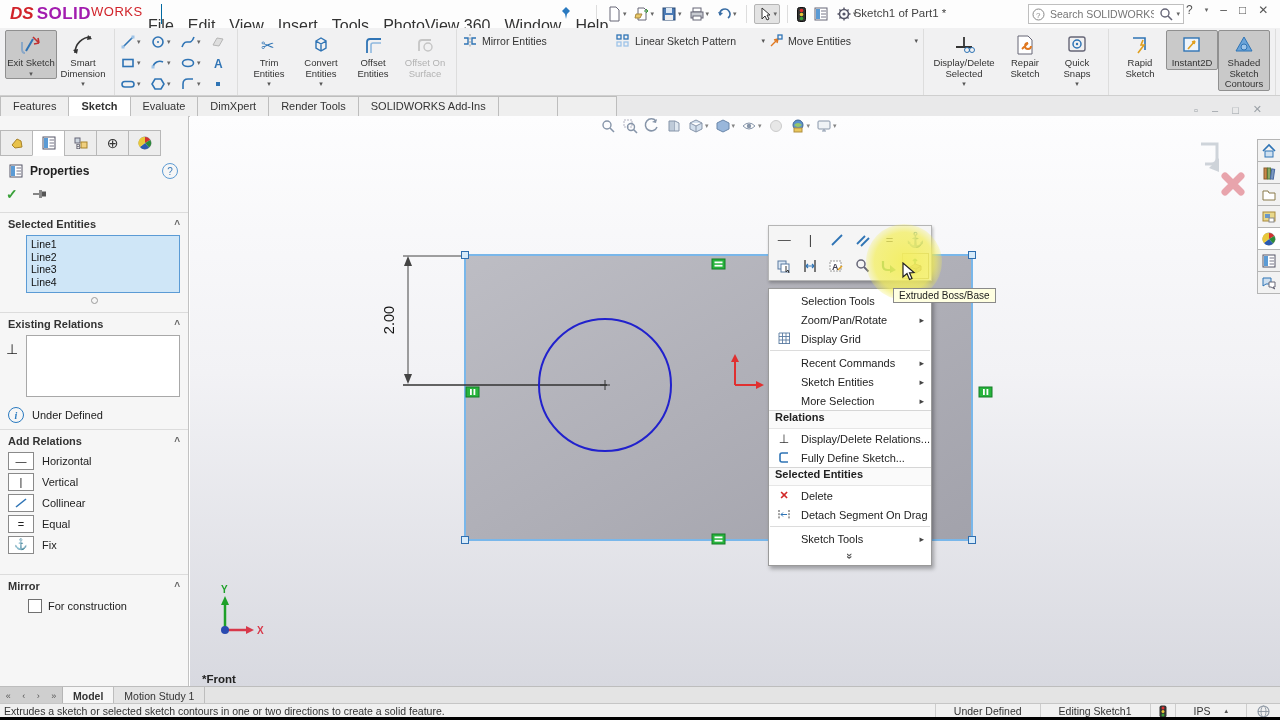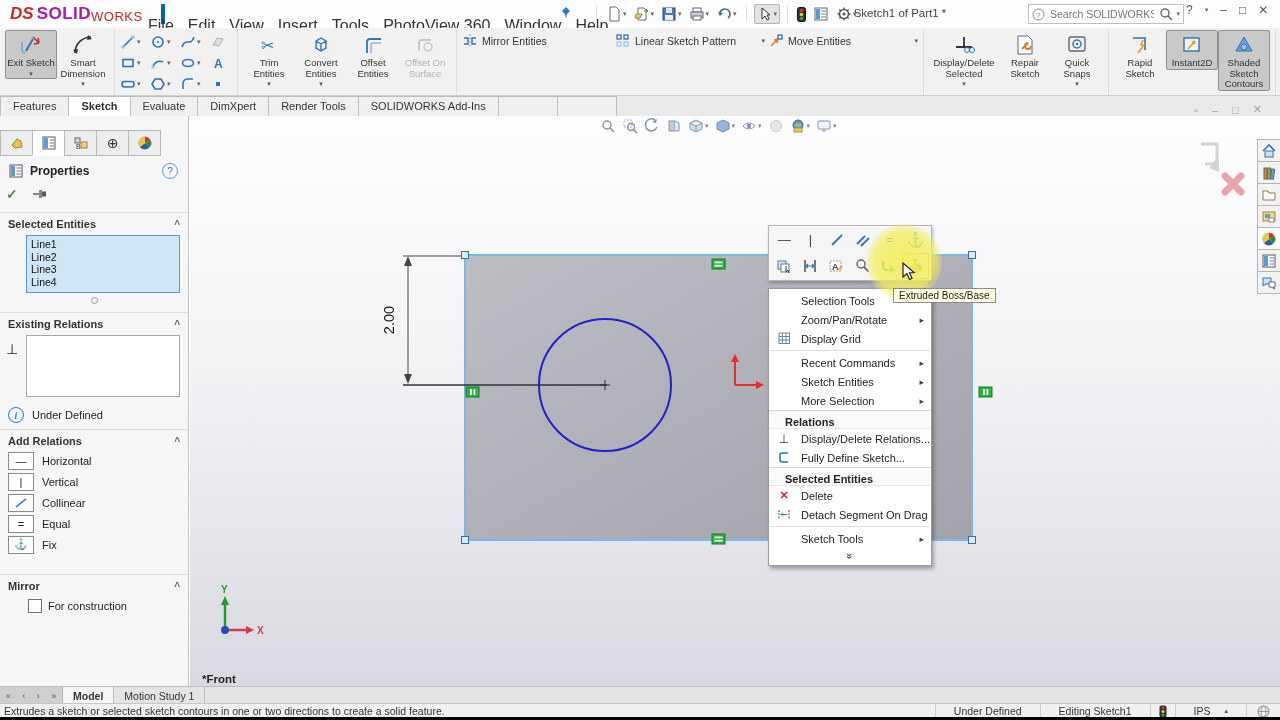--- a/index.html
+++ b/index.html
@@ -1,21 +1,21 @@
 <!DOCTYPE html>
 <html><head>
 <meta charset="utf-8">
 <style>
   html,body{margin:0;padding:0;background:#000;}
   .app{position:relative;width:1280px;height:720px;overflow:hidden;background:#fff;
        font-family:"Liberation Sans",sans-serif;font-size:11px;color:#222;}
   .abs{position:absolute;}
   
   .titlebar{position:absolute;left:0;top:0;width:1280px;height:28px;background:#fdfdfd;border-bottom:1px solid #d9d9d9;}
-  .logo{position:absolute;left:10px;top:4px;height:20px;display:flex;align-items:flex-end;border-right:4px solid #0369a1;padding-right:18px;}
+  .logo{position:absolute;left:10px;top:4px;height:20px;display:flex;align-items:flex-start;border-right:1px solid #0369a1;padding-right:18px;}
   .logo .ds{color:#d1232a;font-style:italic;font-weight:bold;font-size:17px;margin-right:3px;}
   .logo .solid{color:#a21caf;font-weight:bold;font-size:17px;letter-spacing:.5px;}
   .logo .works{color:#d1232a;font-weight:normal;font-size:13px;letter-spacing:.5px;}
   .menus{position:absolute;left:148px;top:12px;height:28px;display:flex;align-items:center;gap:14px;font-size:16px;color:#333;}
   .menus span{cursor:default;}
   .pin{position:absolute;left:560px;top:6px;}
   .qat{position:absolute;left:592px;top:3px;height:22px;display:flex;align-items:center;gap:3px;}
   .qbtn{display:flex;align-items:center;gap:1px;padding:1px 2px;border-radius:2px;}
   .qcaret{font-size:7px;color:#666;}
   .vsep{width:1px;height:18px;background:#ddd;margin:0 4px;}
@@ -81,21 +81,21 @@
   .ctxrow{display:flex;justify-content:space-around;align-items:center;}
   .ctxcell{width:25px;height:24px;display:flex;align-items:center;justify-content:center;font-size:13px;color:#444;}
   .hl{position:absolute;left:676px;top:108px;width:76px;height:76px;border-radius:50%;z-index:25;background:radial-gradient(circle,rgba(243,238,95,.95) 0%,rgba(243,238,95,.75) 55%,rgba(243,238,95,0) 78%);pointer-events:none;}
   .cursor{position:absolute;left:712px;top:146px;z-index:30;}
   .tooltip{position:absolute;left:703px;top:172px;z-index:28;background:#ffffe1;border:1px solid #8a8a8a;font-size:10px;color:#222;padding:1px 5px;white-space:nowrap;}
   
   .ctxmenu{position:absolute;left:578px;top:172px;width:164px;background:#fff;border:1px solid #9a9a9a;box-shadow:2px 3px 4px rgba(0,0,0,.3);z-index:18;padding:2px 0;box-sizing:border-box;}
   .cmi{position:relative;height:19px;display:flex;align-items:center;padding-left:32px;font-size:11px;color:#222;}
   .cmi .cic{position:absolute;left:5px;width:20px;text-align:center;display:flex;justify-content:center;}
   .cmi .sub{position:absolute;right:7px;font-size:9px;color:#444;}
-  .cmh{height:17px;display:flex;align-items:flex-end;padding-left:16px;font-weight:bold;color:#222;border-top:1px solid #d6d6d6;border-bottom:1px solid #e6e6e6;background:#fafafa;}
+  .cmh{height:17px;display:flex;align-items:flex-start;padding-left:6px;font-weight:bold;color:#222;border-top:1px solid #d6d6d6;border-bottom:1px solid #e6e6e6;background:#fafafa;}
   .cmsep{height:1px;background:#dcdcdc;margin:2px 1px;}
   .cmexp{height:15px;display:flex;align-items:center;justify-content:center;color:#555;}
   .rot90{display:inline-block;transform:rotate(90deg);font-size:11px;font-weight:bold;}
   
   .bottabs{position:absolute;left:0;top:686px;width:1280px;height:17px;background:#e4e4e4;border-top:1px solid #bdbdbd;display:flex;align-items:stretch;font-size:10.5px;}
   .navarrows{width:62px;background:#cfcfcf;display:flex;align-items:center;justify-content:space-around;color:#555;font-size:9px;border-right:1px solid #b5b5b5;}
   .btab{padding:0 10px;display:flex;align-items:center;border-right:1px solid #bdbdbd;color:#333;}
   .btab.active{background:#f6f6f6;font-weight:bold;}
   .statusbar{position:absolute;left:0;top:703px;width:1280px;height:14px;background:#f0f0f0;border-top:1px solid #c6c6c6;display:flex;align-items:center;font-size:10.5px;color:#333;}
   .statusbar .msg{padding-left:4px;}

